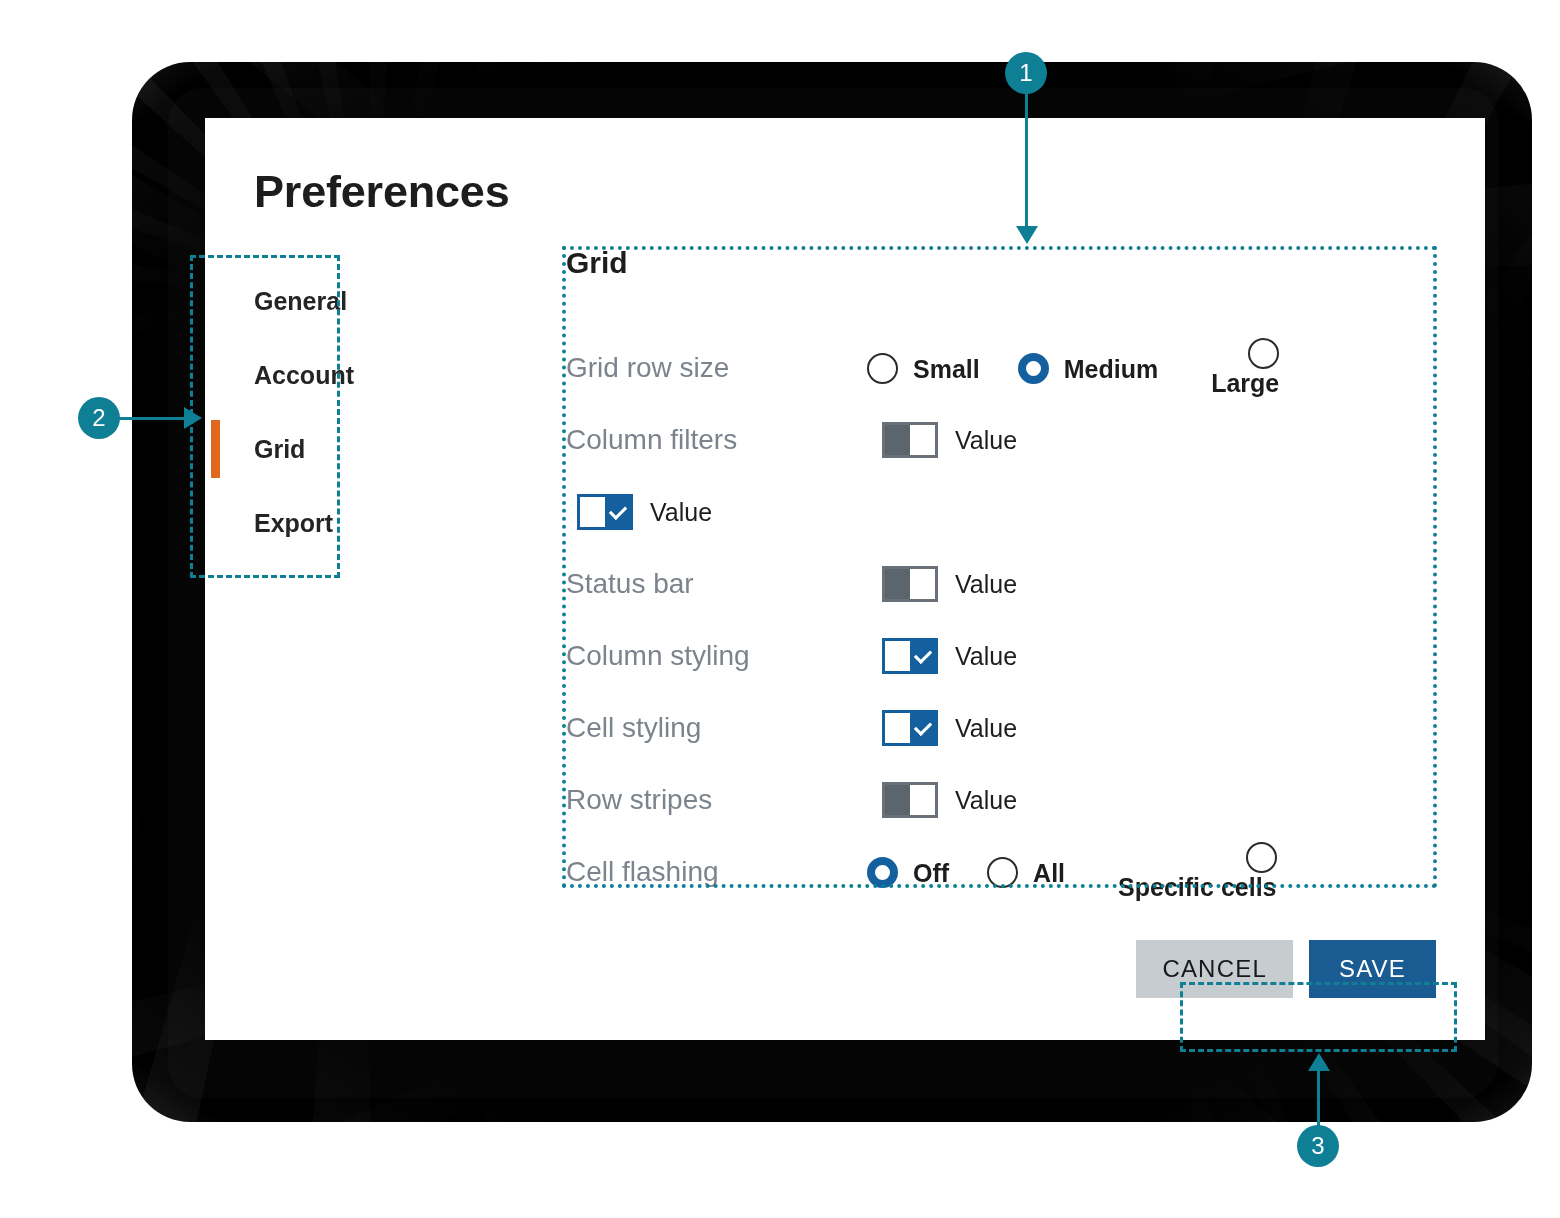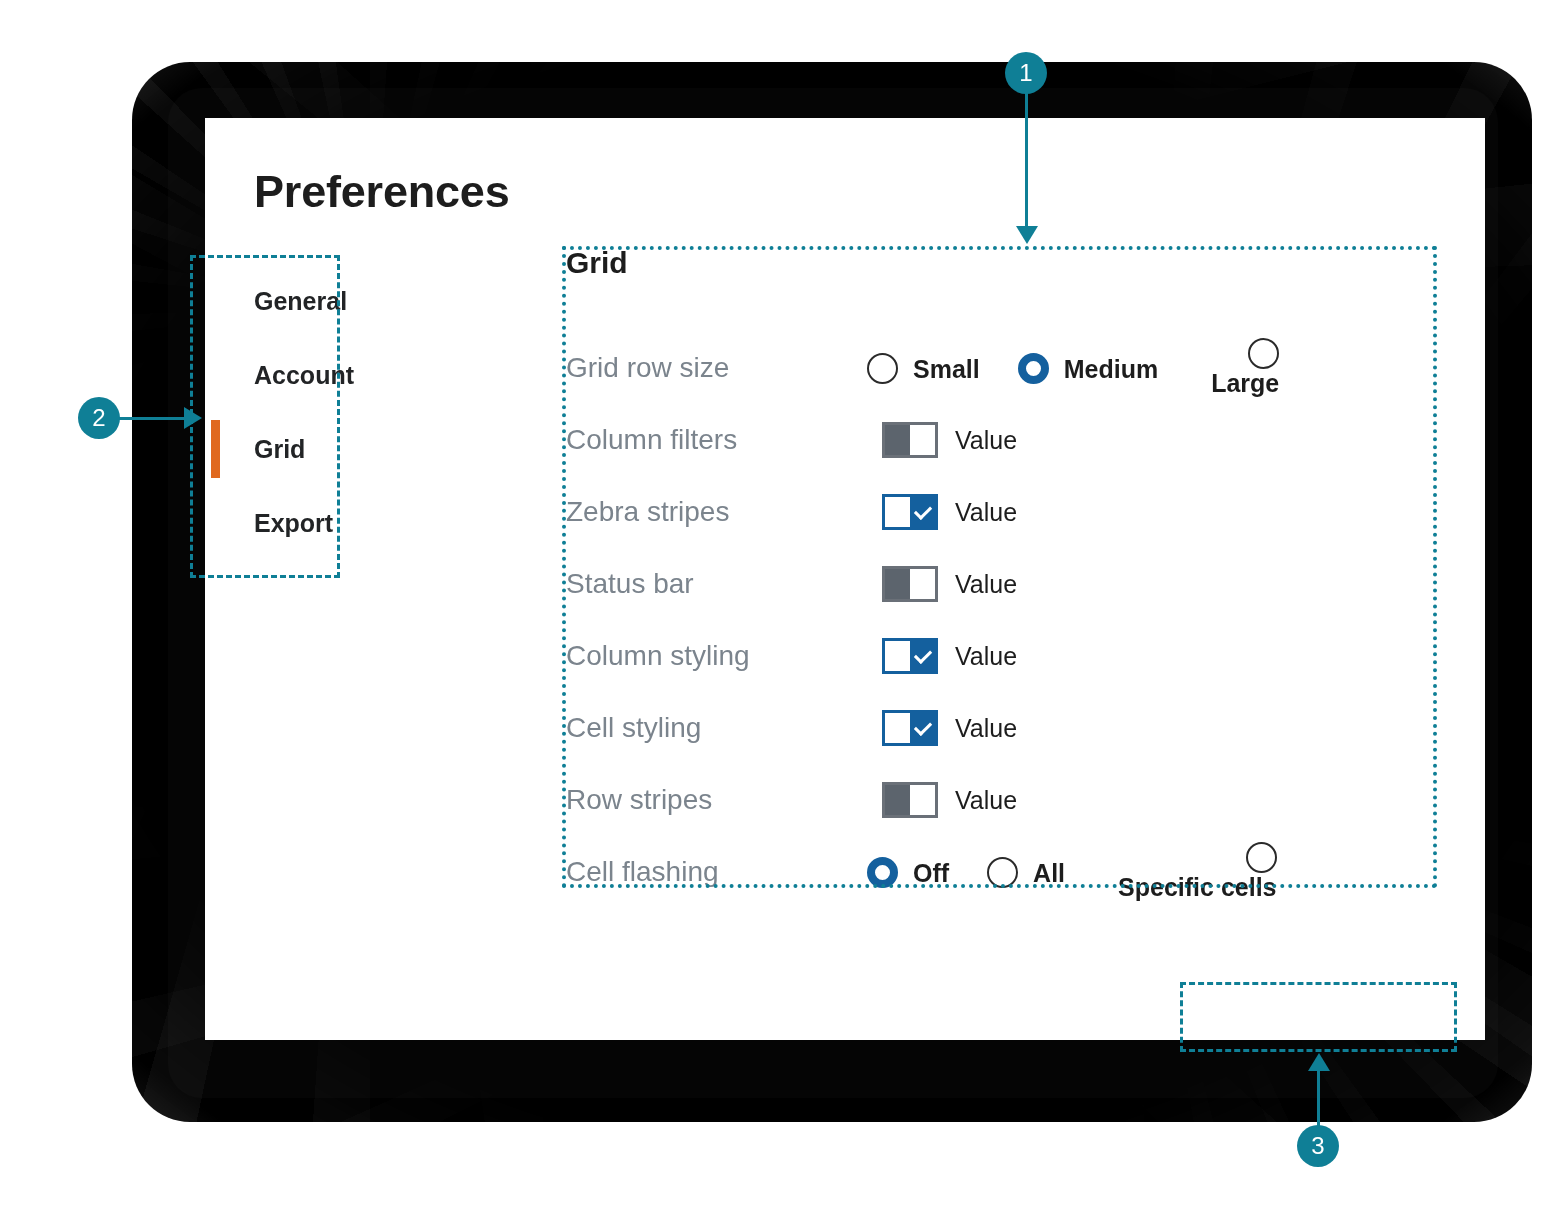--- a/index.html
+++ b/index.html
@@ -346,21 +346,20 @@
               <label class="toggle-wrap">
                 <span class="toggle">
                   <span class="knob"></span>
                   <span class="empty"></span>
                 </span>
                 <span class="toggle-text">Value</span>
               </label>
             </div>
           </div>
           <div class="row">
-            <div class="row-label">Zebra stripes</div>
             <div class="row-control">
               <label class="toggle-wrap">
                 <span class="toggle on">
                   <span class="knob"></span>
                   <span class="empty"></span>
                 </span>
                 <span class="toggle-text">Value</span>
               </label>
             </div>
           </div>
@@ -427,20 +426,24 @@
                 <label class="radio-opt">
                   <span class="radio"></span>
                   <span class="radio-label">Specific cells</span>
                 </label>
               </div>
             </div>
           </div>
         </div>
     </div>
 
+    <div class="footer">
+      <button class="btn btn-cancel">CANCEL</button>
+      <button class="btn btn-save">SAVE</button>
+    </div>
 
   </div>
 
   <div class="ann-box box-dotted" style="left:562px; top:246px; width:875px; height:642px;"></div>
   <div class="lead" style="left:1025px; top:92px; width:3px; height:136px;"></div>
   <div class="arrow-head arrow-down" style="left:1016px; top:226px;"></div>
   <div class="callout" style="left:1005px; top:52px;">1</div>
 
   <div class="ann-box box-dashed" style="left:190px; top:255px; width:150px; height:323px;"></div>
   <div class="lead" style="left:118px; top:417px; width:68px; height:3px;"></div>

